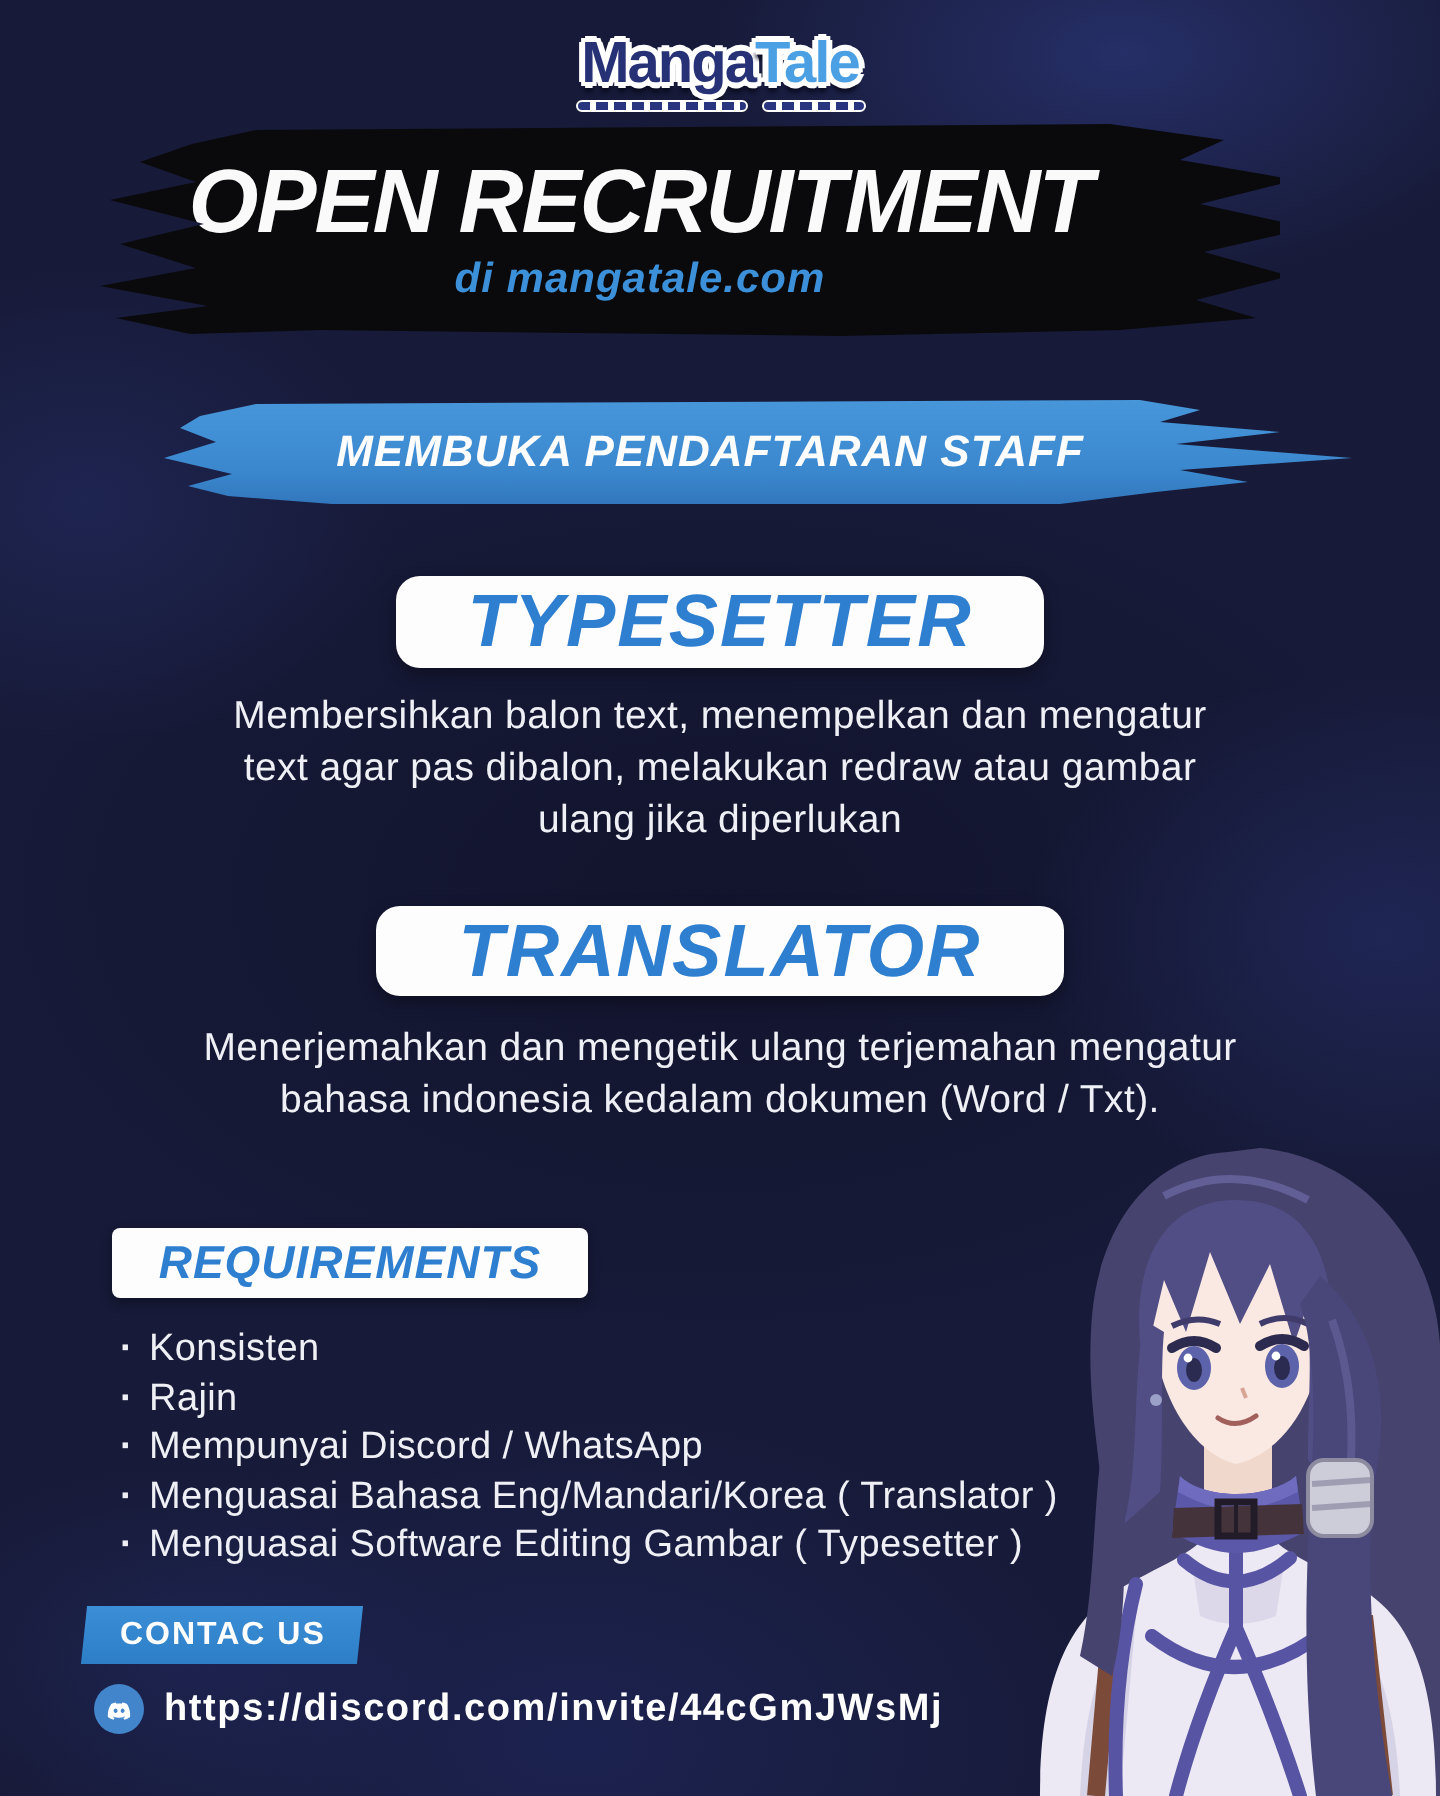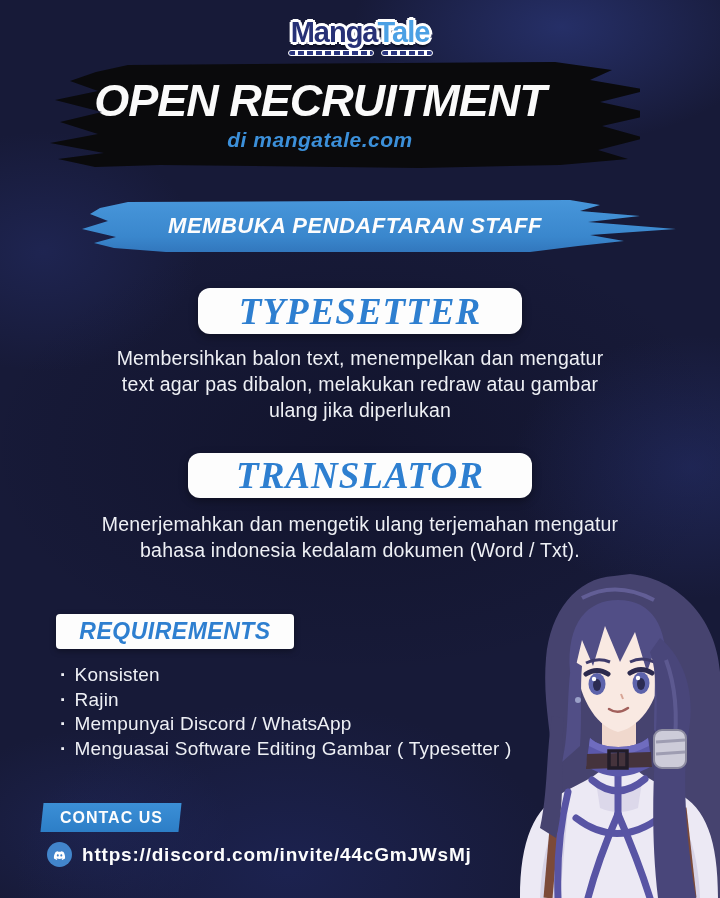--- a/index.html
+++ b/index.html
@@ -70,21 +70,21 @@
     color:#fdfdfd; font-size:22px; font-weight:bold; font-style:italic;
     letter-spacing:0.5px;
   }
 
   
   .role-box{
     left:50%; transform:translateX(-50%);
     background:#fdfdfd; border-radius:12px;
     box-shadow:0 3px 8px rgba(0,0,0,0.35);
     display:flex; align-items:center; justify-content:center;
-    color:#2e7fd0; font-weight:bold; font-style:italic; letter-spacing:1px;font-family:Liberation Serif, serif;
+    color:#2e7fd0; font-weight:bold; font-style:italic; letter-spacing:1px;
   }
   .role-box-1{ top:288px; width:324px; height:46px; font-size:37px; }
   .role-box-2{ top:453px; width:344px; height:45px; font-size:37px; }
   .role-desc{
     left:0; width:720px; text-align:center;
     color:#eef0f5; font-size:19.5px; line-height:26px;
     white-space:pre-line; letter-spacing:0.2px;
   }
   .role-desc-1{ top:345px; }
   .role-desc-2{ top:511px; }
@@ -154,20 +154,21 @@
 
 <div class="abs role-box role-box-2">TRANSLATOR</div>
 <div class="abs role-desc role-desc-2">Menerjemahkan dan mengetik ulang terjemahan mengatur
 bahasa indonesia kedalam dokumen (Word / Txt).</div>
 
 <div class="abs req-box">REQUIREMENTS</div>
 <ul class="abs req-list">
   <li>Konsisten</li>
   <li>Rajin</li>
   <li>Mempunyai Discord / WhatsApp</li>
+  <li>Menguasai Bahasa Eng/Mandari/Korea ( Translator )</li>
   <li>Menguasai Software Editing Gambar ( Typesetter )</li>
 </ul>
 
 <div class="abs contact-btn">
   <span>CONTAC US</span>
 </div>
 
 <div class="abs discord-row">
   <svg class="discord-icon" viewBox="0 0 24 24">
     <circle cx="12" cy="12" r="12" fill="#4285cb"></circle>

